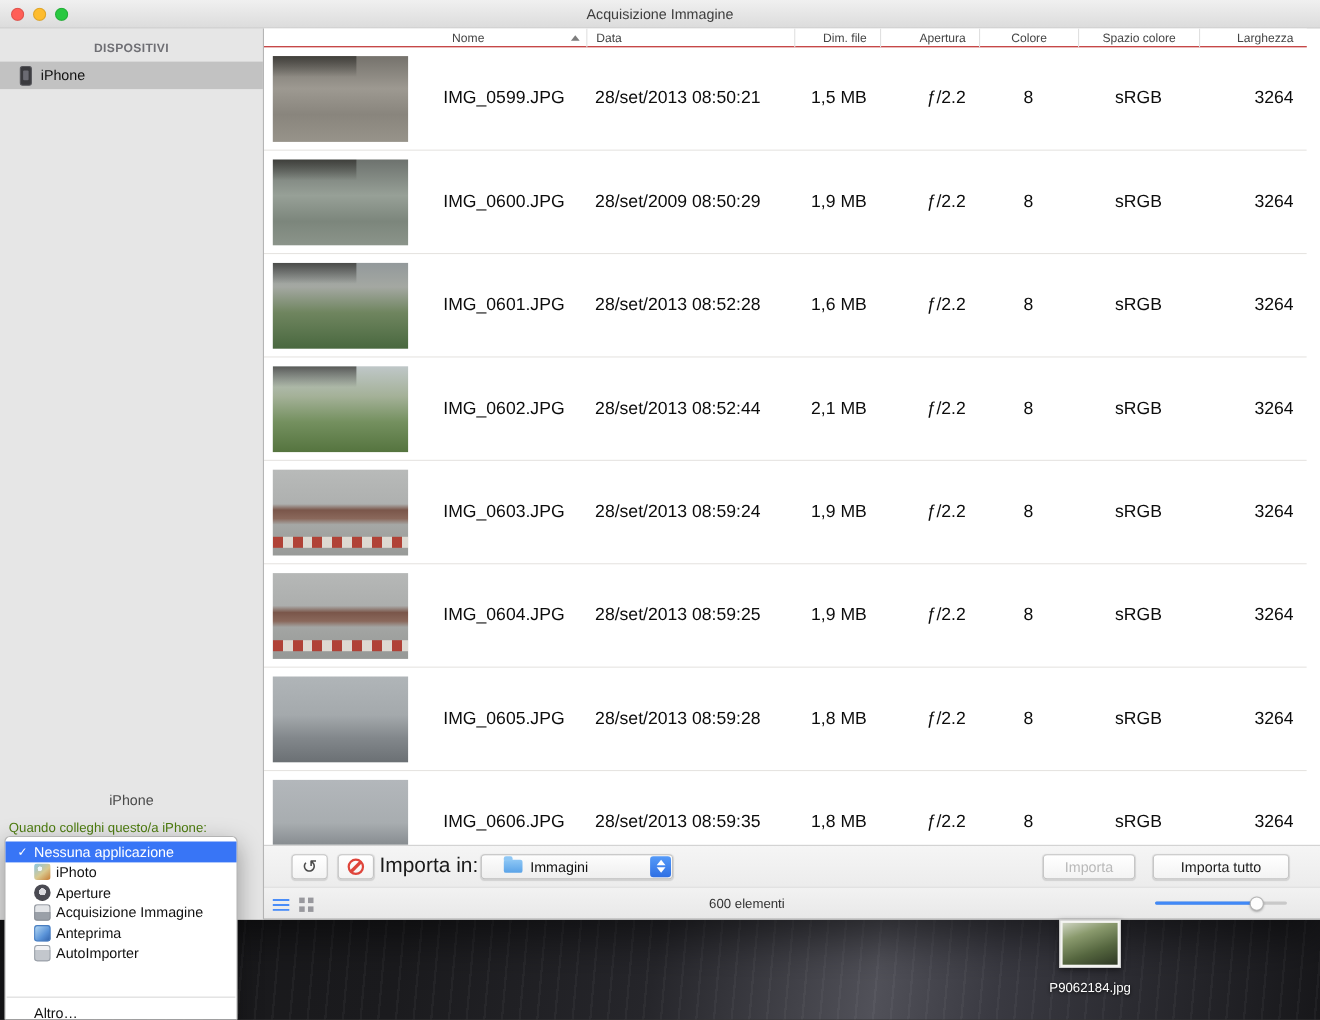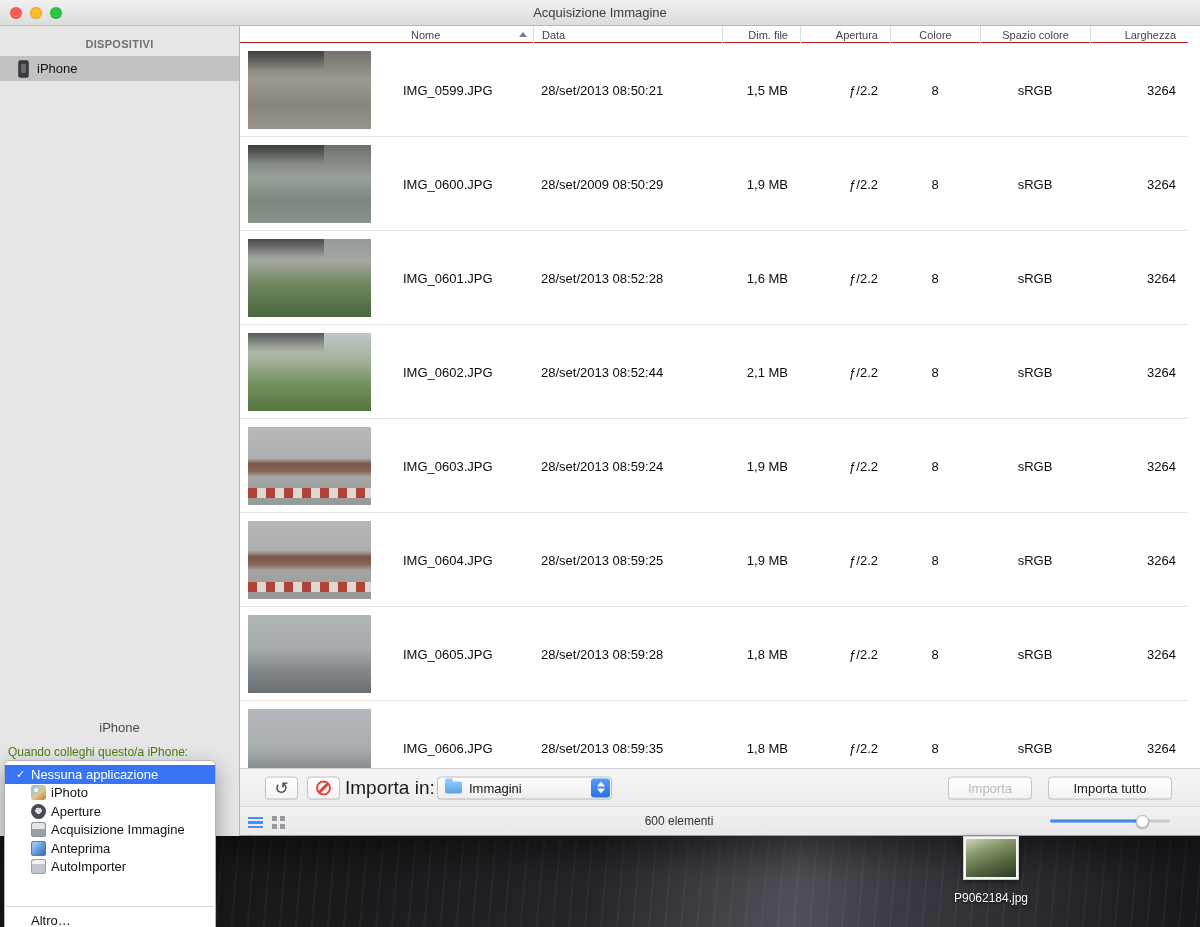--- a/index.html
+++ b/index.html
@@ -73,21 +73,21 @@
   .th.sep { border-left:1px solid #e0e0e0; }
   .th.al-left { padding-left:8px; }
   .th.al-right { justify-content:flex-end; padding-right:12px; }
   .th.al-center { justify-content:center; }
   .nome-th { justify-content:space-between; padding-left:0; padding-right:6px; }
   .sort-caret { width:0; height:0; border-left:4px solid transparent; border-right:4px solid transparent;
     border-bottom:5px solid #7d7d7d; }
 
   .rows { position:absolute; top:17px; left:0; width:948px; bottom:68px; overflow:hidden; }
   .t-row { height:94px; border-bottom:1px solid #e6e4e1; align-items:center; }
-  .cell { font-size:13px; color:#0c0c0c; overflow:hidden; white-space:nowrap; }
+  .cell { font-size:16px; color:#0c0c0c; overflow:hidden; white-space:nowrap; }
   .cell.al-left { padding-left:8px; }
   .cell.al-right { text-align:right; padding-right:12px; }
   .cell.al-center { text-align:center; }
   .cell.cell-name { padding-left:0; }
   .thumb-cell { height:94px; display:flex; align-items:center; }
   .thumb { width:123px; height:78px; margin-left:8px; position:relative; overflow:hidden; flex:none; }
   .wing { position:absolute; left:0; top:0; width:62%; height:24%;
     background:linear-gradient(to bottom, rgba(43,42,38,.7), rgba(43,42,38,0)); }
   .stripe { position:absolute; left:0; right:0; bottom:9%; height:13%; opacity:.92;
     background:repeating-linear-gradient(90deg,#b23a2e 0 9px,#e3ded6 9px 18px); }
@@ -101,21 +101,21 @@
     font-size:13px; color:#1a1a1a; }
   .rotate-btn { left:25px; width:33px; font-size:17px; color:#4a4a4a; }
   .delete-btn { left:67px; width:33px; }
   .no-entry { width:15px; height:15px; border:2.5px solid #df453b; border-radius:50%; position:relative; }
   .no-entry::after { content:''; position:absolute; left:-1.5px; top:4px; width:13px; height:2.5px;
     background:#df453b; transform:rotate(-45deg); }
   .import-in-label { position:absolute; left:105px; top:50%; transform:translateY(-50%);
     font-size:19px; color:#1a1a1a; }
   .dest-dropdown { position:absolute; left:197px; top:50%; transform:translateY(-50%);
     width:175px; height:23px; border:1px solid #bfbfbf; border-radius:4px;
-    background:linear-gradient(#fdfdfd,#eeeeee); display:flex; align-items:center; padding-left:7px;
+    background:linear-gradient(#fdfdfd,#eeeeee); display:flex; align-items:center; padding-left:20px;
     box-shadow:0 .5px 1px rgba(0,0,0,.12); }
   .folder-icon { width:17px; height:12px; background:linear-gradient(#8ec7f5,#5aa3e8);
     border-radius:2px; position:relative; margin-right:7px; flex:none; }
   .folder-icon::before { content:''; position:absolute; top:-3px; left:0; width:8px; height:4px;
     background:#8ec7f5; border-radius:2px 2px 0 0; }
   .dest-label { font-size:13px; color:#111; }
   .stepper { position:absolute; right:1px; top:1px; bottom:1px; width:19px; border-radius:3px;
     background:linear-gradient(#559af8,#2e6fe4); display:flex; flex-direction:column;
     align-items:center; justify-content:center; gap:2px; }
   .stp-up { width:0; height:0; border-left:4px solid transparent; border-right:4px solid transparent;

